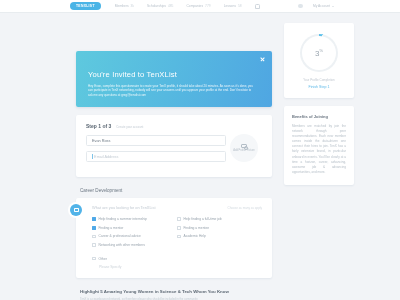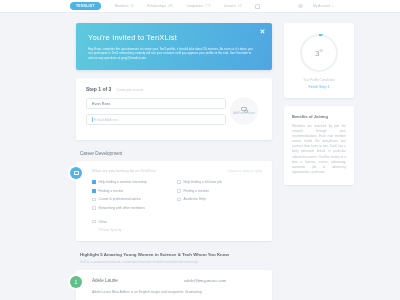--- a/index.html
+++ b/index.html
@@ -39,22 +39,23 @@
 
   
   .content { display: flex; padding: 10px 0 0 0; }
   .main-col { width: 196px; margin-left: 76px; }
   .side-col { width: 70px; margin-left: 12px; }
 
   
   .invite {
     position: relative;
     background: linear-gradient(105deg, #5ec9de 0%, #56b9e0 48%, #4fa6e2 100%);
-    border-radius: 2px; padding: 10px 12px 10px 12px;
+    border-radius: 2px; padding: 19px 12px 10px 12px;
     box-shadow: 0 1px 3px rgba(40,80,120,.13);
+    margin-top: 28px;
   }
   .invite h1 { font-size: 7.6px; color: #ffffff; font-weight: normal; letter-spacing: .15px; }
   .invite p {
     margin-top: 5px; font-size: 3px; line-height: 4.4px;
     color: rgba(255,255,255,.88); max-width: 165px;
   }
   .close-x {
     position: absolute; right: 7px; top: 6px;
     width: 5px; height: 5px; cursor: pointer;
   }

